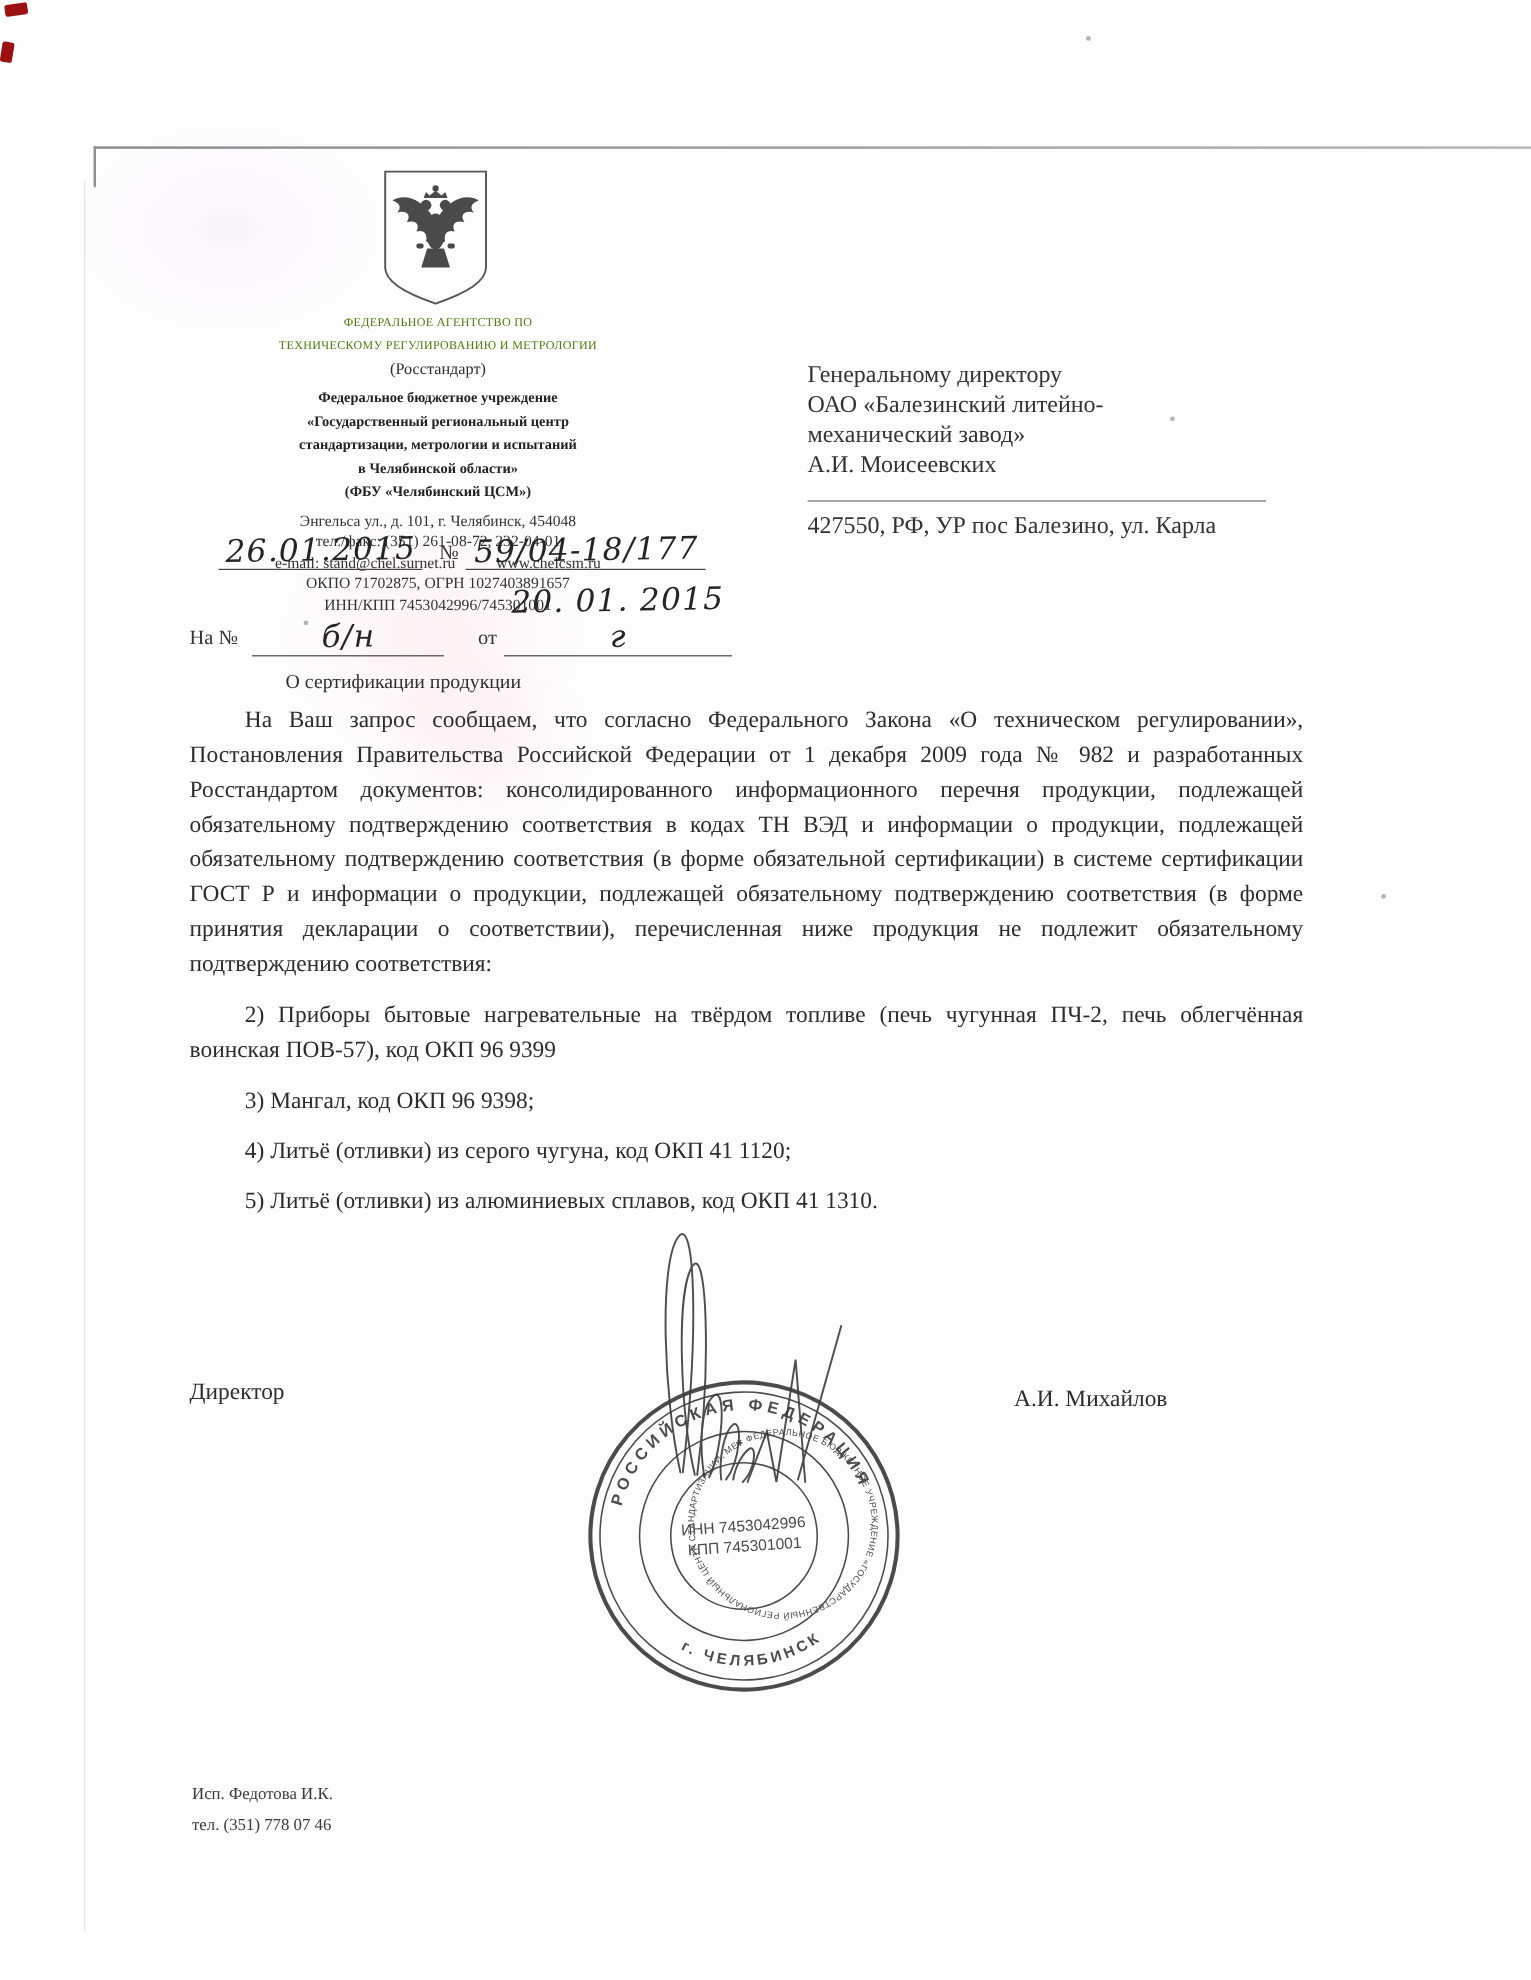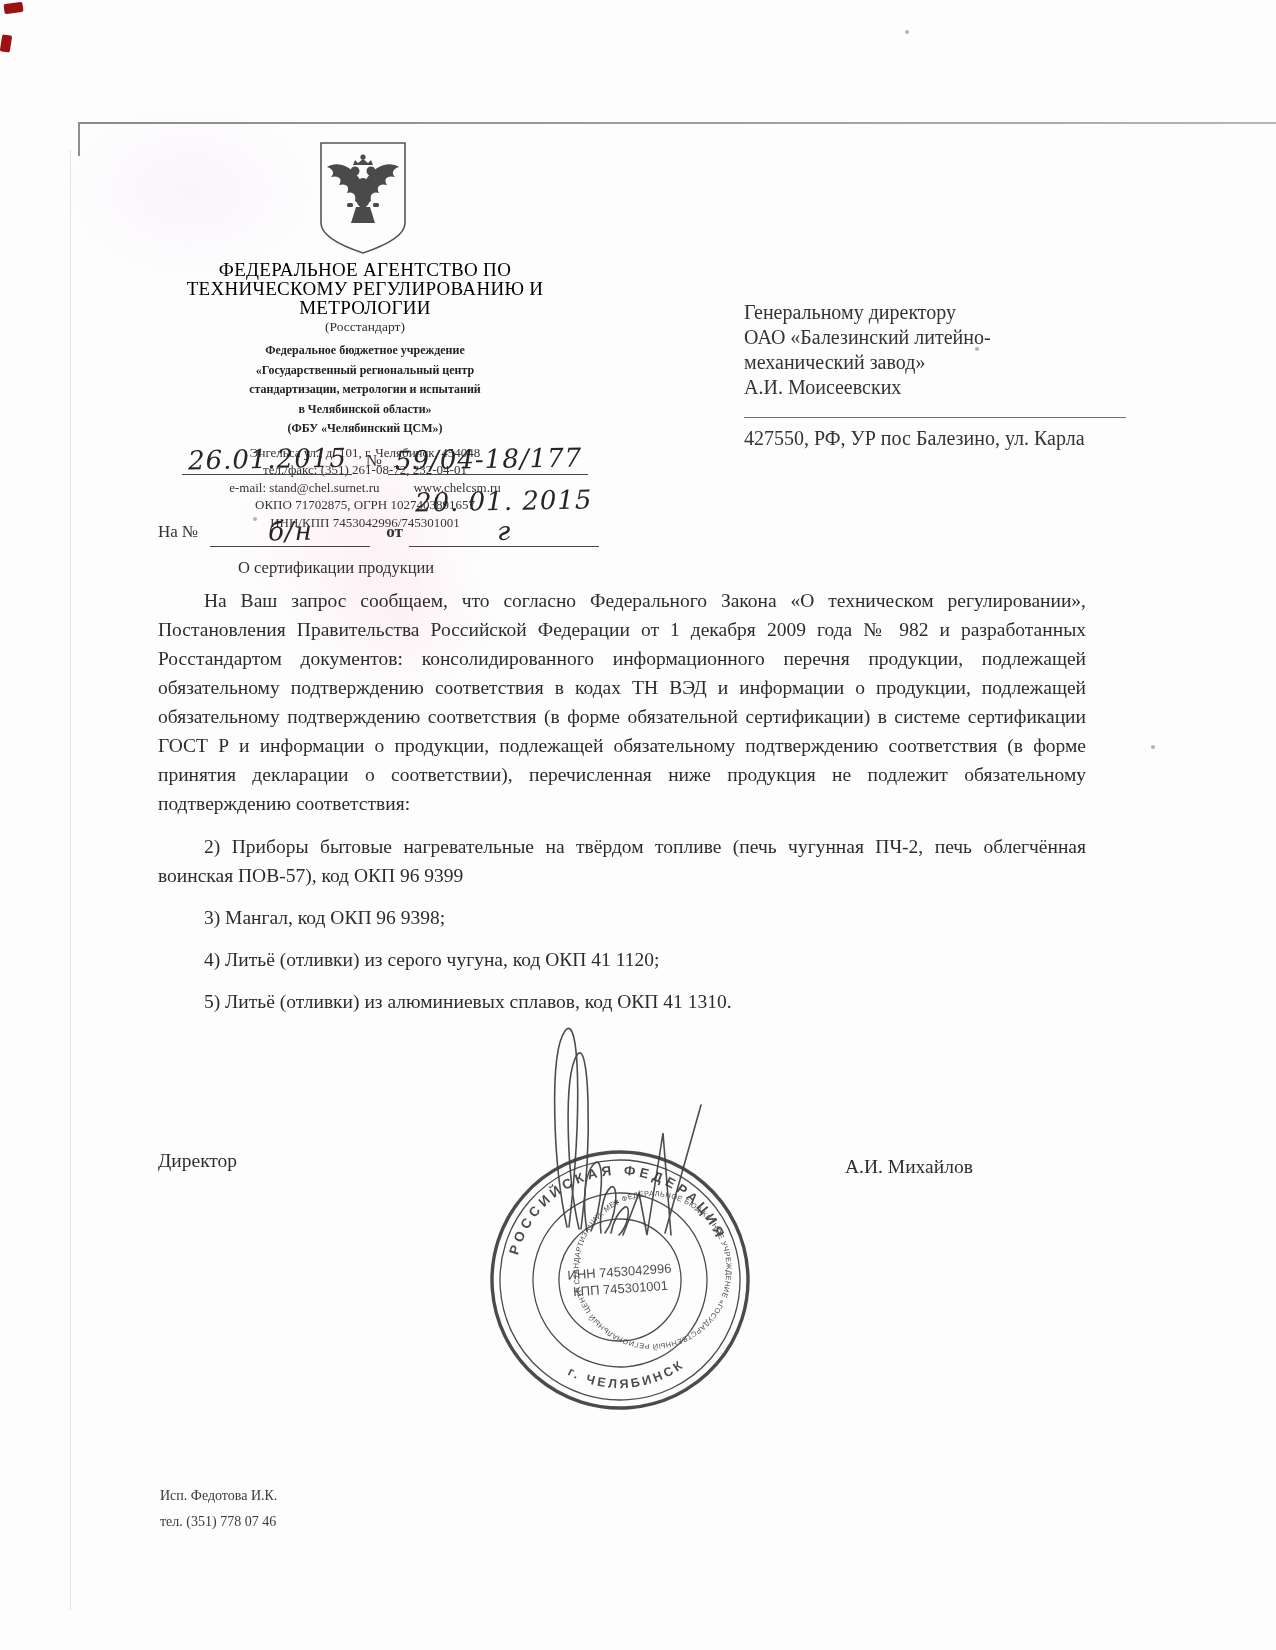--- a/index.html
+++ b/index.html
@@ -19,46 +19,46 @@
   .tint2{left:300px;top:540px;width:200px;height:160px;background:radial-gradient(rgba(255,150,180,.10),transparent 70%);}
   .tint3{left:60px;top:100px;width:260px;height:180px;background:radial-gradient(rgba(220,170,230,.10),transparent 70%);}
   .speck{position:absolute;width:4px;height:4px;border-radius:50%;background:rgba(70,70,70,.4);}
   .red-mark{position:absolute;background:#9c1111;border-radius:2px;}
   .red-mark.m1{left:4px;top:3px;width:19px;height:10px;transform:rotate(-8deg);}
   .red-mark.m2{left:1px;top:35px;width:10px;height:17px;transform:rotate(9deg);}
 
   
   .emblem{position:absolute;left:317px;top:139px;width:92px;height:118px;}
   .letterhead{position:absolute;left:140px;top:260px;width:450px;text-align:center;}
-  .lh-agency{font-size:19px;line-height:19px;letter-spacing:.3px;color:#000000;}
+  .lh-agency{font-size:10px;line-height:19px;letter-spacing:.3px;color:#4d7c0f;}
   .lh-sub{font-size:13.5px;line-height:17px;margin-top:1px;}
   .lh-org{font-weight:bold;font-size:12px;line-height:19.5px;margin-top:6px;color:#222;}
   .lh-org + .lh-org{margin-top:0;}
   .lh-small{font-size:13px;line-height:17.5px;color:#333;}
   .lh-small.first{margin-top:5px;}
   .lh-small .gap{display:inline-block;width:34px;}
 
   
-  .recipient{position:absolute;left:744px;top:300px;width:395px;font-size:20px;line-height:25px;color:#333;}
+  .recipient{position:absolute;left:673px;top:300px;width:395px;font-size:20px;line-height:25px;color:#333;}
   .recipient .line{margin-bottom:0;}
   .recipient-rule{border:none;border-top:1.5px solid #6f6f6f;margin:17px 0 8px 0;width:382px;}
 
   
   .ref-row{position:absolute;font-size:17px;color:#333;}
   .hand{font-family:"DejaVu Serif", serif;font-style:italic;font-size:26px;color:#252525;
     letter-spacing:1px;transform:rotate(-1deg);display:inline-block;}
   .u-line{display:inline-block;border-bottom:1.6px solid #444;text-align:center;vertical-align:bottom;}
   .ref1{left:182px;top:444px;}
   .ref1 .date{width:170px;}
   .ref1 .no-sign{display:inline-block;margin:0 6px 0 14px;font-size:17px;vertical-align:bottom;padding-bottom:4px;}
   .ref1 .num{width:200px;}
   .ref2{left:158px;top:486px;}
   .ref2 .label{display:inline-block;vertical-align:bottom;padding-bottom:5px;}
   .ref2 .reply{width:160px;margin-left:12px;}
-  .ref2 .ot{display:inline-block;margin:0 6px 0 16px;vertical-align:bottom;padding-bottom:5px;font-weight:bold;}
+  .ref2 .ot{display:inline-block;margin:0 6px 0 28px;vertical-align:bottom;padding-bottom:5px;}
   .ref2 .rdate{width:190px;}
 
   .subject{position:absolute;left:238px;top:558px;font-size:16.5px;color:#2f2f2f;}
 
   
   .body-block{position:absolute;left:158px;top:586px;width:928px;font-size:19.5px;line-height:29px;
     text-align:justify;color:#2c2c2c;}
   .body-block p{margin:0 0 14px 0;text-indent:46px;}
   .body-block .item{margin:0 0 13px 0;text-indent:46px;}
   .body-block .item.wrap2{margin-bottom:13px;}

